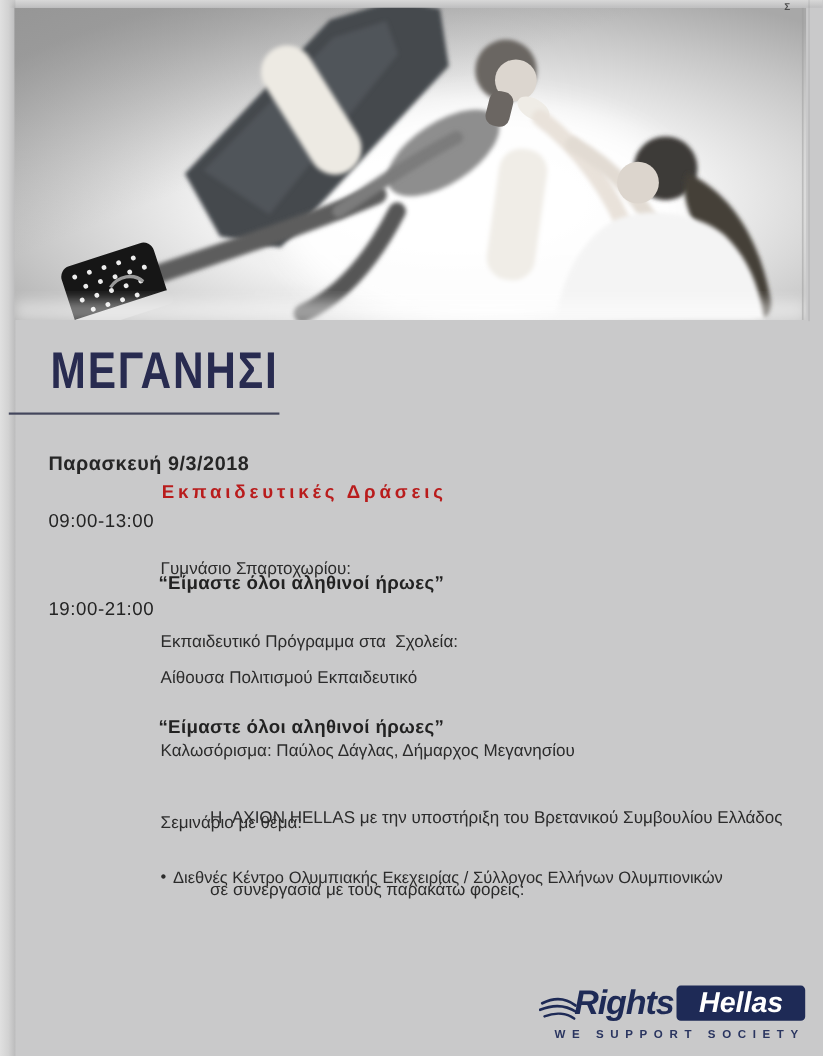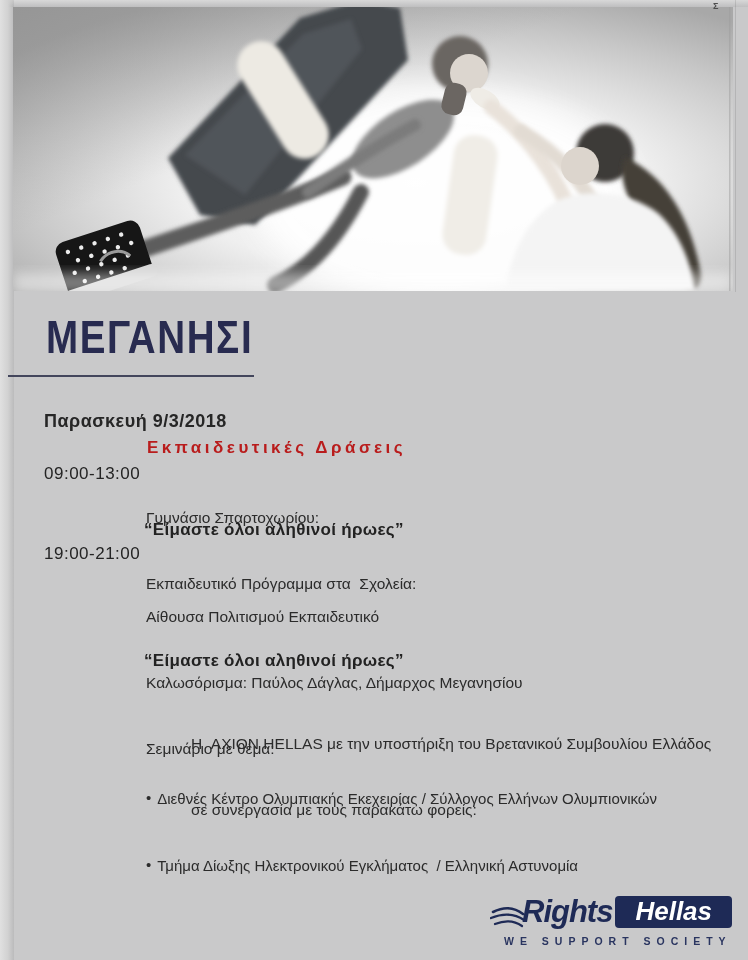--- a/index.html
+++ b/index.html
@@ -181,21 +181,20 @@
   </div>
   <div class="quote quote-2">“Είμαστε όλοι αληθινοί ήρωες”</div>
 
   <div class="content intro">
     <div>Η  AXION HELLAS με την υποστήριξη του Βρετανικού Συμβουλίου Ελλάδος</div>
     <div>σε συνεργασία με τους παρακάτω φορείς:</div>
   </div>
 
   <ul class="bullets">
     <li><span class="bullet-char">•</span><span>Διεθνές Κέντρο Ολυμπιακής Εκεχειρίας / Σύλλογος Ελλήνων Ολυμπιονικών</span></li>
-    <li><span class="bullet-char">•</span><span>Τμήμα Δίωξης Ηλεκτρονικού Εγκλήματος  / Ελληνική Αστυνομία</span></li>
     
     
     
     
   </ul>
 
   <div class="logo">
     <div class="logo-row">
       <svg class="swoosh" width="36" height="28" viewBox="0 0 36 28">
         <path d="M3,9 C13,4 24,4 33,11" stroke="#1e2a56" stroke-width="2.6" fill="none" stroke-linecap="round"></path>

